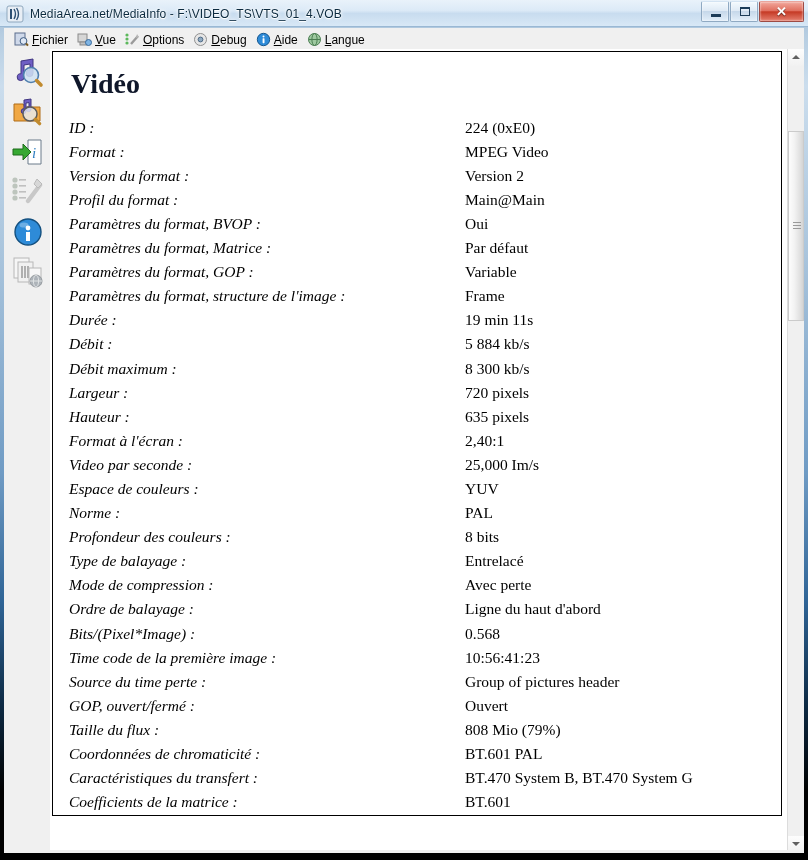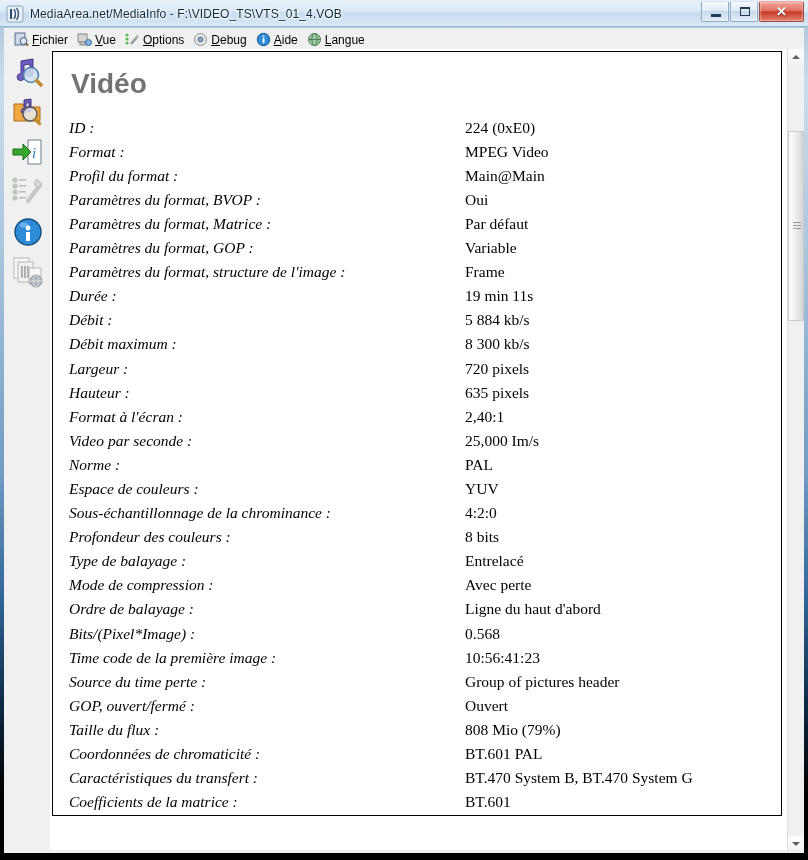--- a/index.html
+++ b/index.html
@@ -170,24 +170,24 @@
   .doc {
     position: absolute;
     left: 2px; top: 2px;
     width: 730px;
     background: #ffffff;
     border: 1px solid #000000;
     box-sizing: border-box;
     padding: 10px 0 0 0;
   }
   .doc-title {
-    font-family: Liberation Sans, sans-serif;
+    font-family: Liberation Serif, serif;
     font-size: 28px;
     font-weight: bold;
-    color: #737373;
+    color: #0f172a;
     margin: 6px 0 16px 18px;
   }
   table.info {
     border-collapse: collapse;
     width: 712px;
     margin-left: 16px;
     table-layout: fixed;
   }
   table.info td {
     font-family: "Liberation Serif", serif;
@@ -432,20 +432,24 @@
           <tbody id="rows">
               <tr>
                 <td class="k">ID :</td>
                 <td class="v">224 (0xE0)</td>
               </tr>
               <tr>
                 <td class="k">Format :</td>
                 <td class="v">MPEG Video</td>
               </tr>
               <tr>
+                <td class="k">Version du format :</td>
+                <td class="v">Version 2</td>
+              </tr>
+              <tr>
                 <td class="k">Profil du format :</td>
                 <td class="v">Main@Main</td>
               </tr>
               <tr>
                 <td class="k">Paramètres du format, BVOP :</td>
                 <td class="v">Oui</td>
               </tr>
               <tr>
                 <td class="k">Paramètres du format, Matrice :</td>
                 <td class="v">Par défaut</td>
@@ -480,30 +484,26 @@
               </tr>
               <tr>
                 <td class="k">Format à l'écran :</td>
                 <td class="v">2,40:1</td>
               </tr>
               <tr>
                 <td class="k">Video par seconde :</td>
                 <td class="v">25,000 Im/s</td>
               </tr>
               <tr>
+                <td class="k">Espace de couleurs :</td>
+                <td class="v">YUV</td>
+              </tr>
+              <tr>
                 <td class="k">Norme :</td>
                 <td class="v">PAL</td>
-              </tr>
-              <tr>
-                <td class="k">Espace de couleurs :</td>
-                <td class="v">YUV</td>
-              </tr>
-              <tr>
-                <td class="k">Sous-échantillonnage de la chrominance :</td>
-                <td class="v">4:2:0</td>
               </tr>
               <tr>
                 <td class="k">Profondeur des couleurs :</td>
                 <td class="v">8 bits</td>
               </tr>
               <tr>
                 <td class="k">Type de balayage :</td>
                 <td class="v">Entrelacé</td>
               </tr>
               <tr>

